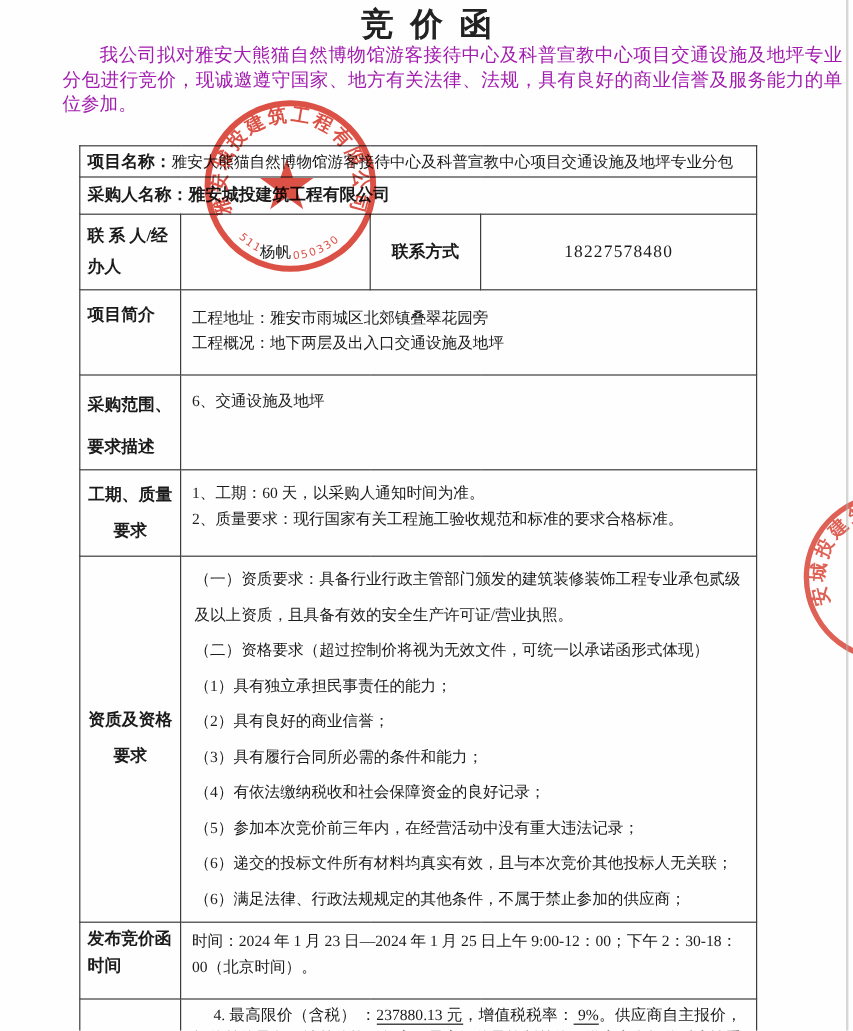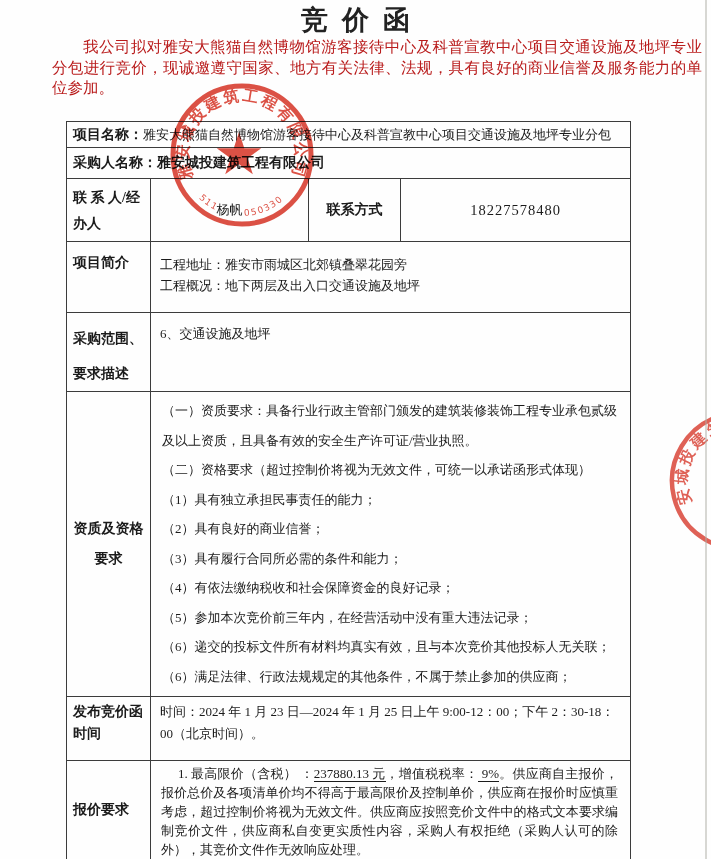--- a/index.html
+++ b/index.html
@@ -3,21 +3,21 @@
 <meta charset="utf-8">
 <style>
   html,body{margin:0;padding:0;}
   body{width:711px;height:859px;background:#ffffff;font-family:"Liberation Serif","DejaVu Serif",serif;color:#1c1c1c;}
   .doc{position:relative;width:711px;height:859px;overflow:hidden;background:#fefefe;}
 
   .title{position:absolute;top:2px;left:0;width:100%;text-align:center;font-size:27px;
          font-weight:600;letter-spacing:14px;text-indent:14px;margin:0;color:#222;}
 
   .intro{position:absolute;top:37px;left:52px;width:650px;margin:0;font-size:15.5px;
-         line-height:20.5px;text-align:justify;text-indent:2em;color:#b91c1c;}
+         line-height:20.5px;text-align:justify;text-indent:2em;color:#a21caf;}
 
   table.bid{position:absolute;top:121px;left:66px;width:564px;border-collapse:collapse;
             table-layout:fixed;font-size:13px;color:#1b1b1b;}
   table.bid td{border:1px solid #3c3c3c;padding:0 6px;vertical-align:top;overflow:hidden;}
   .lab{font-weight:bold;font-size:14px;}
   .pre{white-space:pre-line;}
   .mid{vertical-align:middle !important;}
   .ctr{text-align:center;}
 
   tr.r1 td{height:25px;vertical-align:middle;}
@@ -88,20 +88,28 @@
       <td colspan="3" class="val">
         <div>工程地址：雅安市雨城区北郊镇叠翠花园旁</div>
         <div>工程概况：地下两层及出入口交通设施及地坪</div>
       </td>
     </tr>
     <tr class="r5">
       <td class="lab lab-cell pre">采购范围、
 要求描述</td>
       <td colspan="3" class="val">6、交通设施及地坪</td>
     </tr>
+    <tr class="r6">
+      <td class="lab lab-cell pre ctr">工期、质量
+要求</td>
+      <td colspan="3" class="val">
+        <div>1、工期：60 天，以采购人通知时间为准。</div>
+        <div>2、质量要求：现行国家有关工程施工验收规范和标准的要求合格标准。</div>
+      </td>
+    </tr>
     <tr class="r7">
       <td class="lab lab-cell pre ctr">资质及资格
 要求</td>
       <td colspan="3" class="val">
         <div>（一）资质要求：具备行业行政主管部门颁发的建筑装修装饰工程专业承包贰级及以上资质，且具备有效的安全生产许可证/营业执照。</div>
         <div>（二）资格要求（超过控制价将视为无效文件，可统一以承诺函形式体现）</div>
         <div>（1）具有独立承担民事责任的能力；</div>
         <div>（2）具有良好的商业信誉；</div>
         <div>（3）具有履行合同所必需的条件和能力；</div>
         <div>（4）有依法缴纳税收和社会保障资金的良好记录；</div>
@@ -111,21 +119,21 @@
       </td>
     </tr>
     <tr class="r8">
       <td class="lab lab-cell pre">发布竞价函
 时间</td>
       <td colspan="3" class="val">时间：2024 年 1 月 23 日—2024 年 1 月 25 日上午 9:00-12：00；下午 2：30-18：00（北京时间）。</td>
     </tr>
     <tr class="r9">
       <td class="lab lab-cell">报价要求</td>
       <td colspan="3" class="val">
-        <p><span>1. 最高限价（含税） ：</span><span class="u">237880.13 元</span><span>，增值税税率：</span><span class="u"> 9%</span><span>。供应商自主报价，报价总价及各项清单价均不得高于最高限价及控制单价，供应商在报价时应慎重考虑，超过控制价将视为无效文件。供应商应按照竞价文件中的格式文本要求编制竞价文件，供应商私自变更实质性内容，采购人有权拒绝（采购人认可的除外），其竞价文件作无效响应处理。</span></p>
+        <p><span>4. 最高限价（含税） ：</span><span class="u">237880.13 元</span><span>，增值税税率：</span><span class="u"> 9%</span><span>。供应商自主报价，报价总价及各项清单价均不得高于最高限价及控制单价，供应商在报价时应慎重考虑，超过控制价将视为无效文件。供应商应按照竞价文件中的格式文本要求编制竞价文件，供应商私自变更实质性内容，采购人有权拒绝（采购人认可的除外），其竞价文件作无效响应处理。</span></p>
       </td>
     </tr>
   </tbody>
     </table>
 
   <svg class="stamp stamp-main" viewBox="0 0 176 176" aria-hidden="true">
     <defs>
       <path id="arcTop" d="M 37.3,106.5 A 54,54 0 1 1 138.7,106.5" fill="none"></path>
       <path id="arcBot" d="M 38.0,123.0 A 61,61 0 0 0 138.0,123.0" fill="none"></path>
     </defs>

